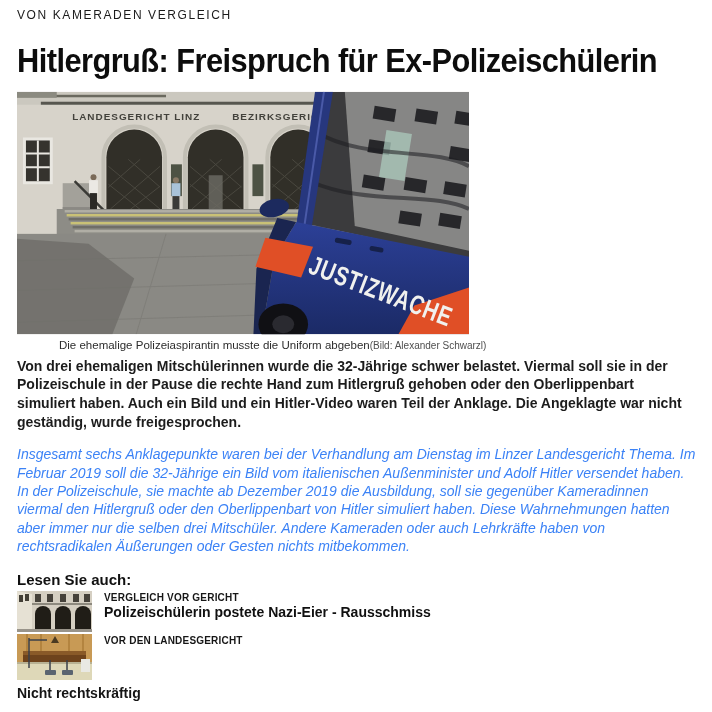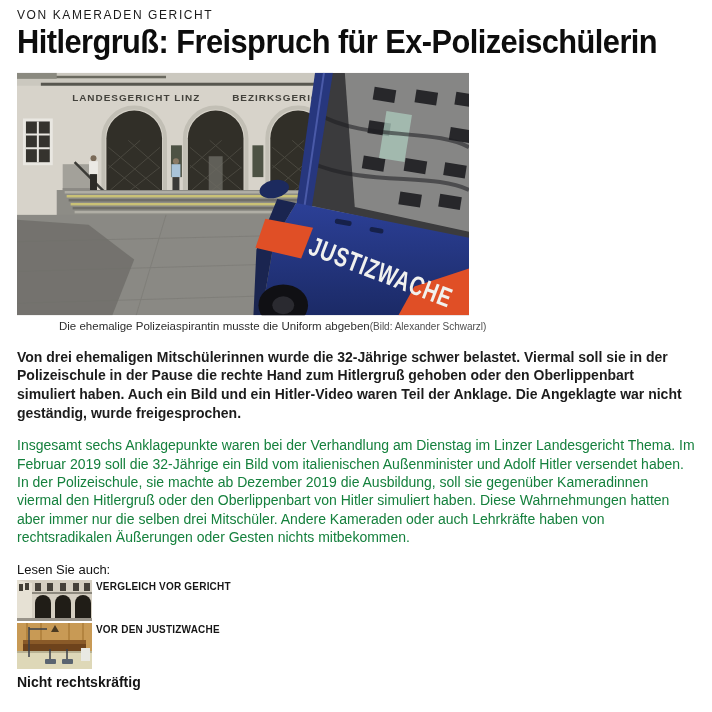--- a/index.html
+++ b/index.html
@@ -9,60 +9,60 @@
     font-family:"Liberation Sans", sans-serif;
     color:#1f1f1f;
   }
   .page { padding:8px 16px 0 17px; }
 
   .kicker {
     font-size:12px; font-weight:500; letter-spacing:1.6px;
     color:#1b1b1b;
   }
   h1.headline {
-    margin-top:0; margin-bottom:11px;
+    margin-top:19px; margin-bottom:11px;
     font-size:34px; font-weight:900; letter-spacing:-0.6px;
     color:#0d0d0d; white-space:nowrap;
   }
   h1.headline > span { display:inline-block; transform:scaleX(0.905); transform-origin:left center; }
 
   figure.hero { width:523px; margin:0; }
   figure.hero svg { display:block; }
   figcaption {
     margin-top:4px; font-size:11.5px; line-height:1.2; color:#2d2d2d;padding-left:42px;
   }
   figcaption .credit { font-size:10px; color:#4f4f4f; }
 
   p.lead {
-    margin-top:14px; width:679px;
+    margin-top:4px; width:679px;
     font-size:14px; font-weight:700; line-height:1.33; color:#1c1c1c;
   }
   p.body-text {
     margin-top:14px; width:679px;
-    font-size:14px; font-weight:400; line-height:1.31; color:#15803d;
-  }
-
-  h2.related-heading { margin-top:16px; font-size:13px; font-weight:400; color:#111; }
+    font-size:14px; font-weight:400; line-height:1.31; color:#3b82f6;font-style:italic;
+  }
+
+  h2.related-heading { margin-top:16px; font-size:15px; font-weight:700; color:#111; }
   .related-list { margin-top:3px; }
-  .related-item { display:flex; align-items:flex-start; gap:4px; margin-bottom:2px; cursor:pointer; }
+  .related-item { display:flex; align-items:flex-start; gap:12px; margin-bottom:2px; cursor:pointer; }
   .related-item .thumb { flex:0 0 auto; display:block; }
   .related-text { padding-top:1px; }
   .teaser-kicker { font-size:10px; font-weight:700; letter-spacing:0.2px; color:#161616; }
   .teaser-title { font-size:14px; font-weight:700; color:#101010; margin-top:1px; }
 
   h3.subheading { margin-top:5px; font-size:14px; font-weight:700; color:#141414; }
 
   svg text { font-family:"Liberation Sans", sans-serif; }
 </style>
 </head>
 <body>
 
 <div class="page">
 
-  <div class="kicker">VON KAMERADEN GERICHT</div>
+  <div class="kicker">VON KAMERADEN VERGLEICH</div>
 
   <h1 class="headline"><span>Hitlergruß: Freispruch für Ex-Polizeischülerin</span></h1>
 
   <figure class="hero">
     <svg width="452" height="244" viewBox="0 0 455 244">
       <defs>
         <clipPath id="photoClip">
             <rect x="0" y="0" width="455" height="244"></rect>
           </clipPath>
         <clipPath id="winClip">
@@ -208,20 +208,21 @@
         <rect x="15" y="12" width="60" height="2" fill="#8d897e"></rect>
         <g fill="#201d17">
           <path d="M18,38 L18,23 A8,8 0 0 1 34,23 L34,38 Z"></path>
           <path d="M38,38 L38,23 A8,8 0 0 1 54,23 L54,38 Z"></path>
           <path d="M58,38 L58,23 A8,8 0 0 1 74,23 L74,38 Z"></path>
         </g>
         <rect x="0" y="38" width="75" height="3" fill="#99948a"></rect>
       </svg>
       <div class="related-text">
         <div class="teaser-kicker">VERGLEICH VOR GERICHT</div>
+        <div class="teaser-title">Polizeischülerin postete Nazi-Eier - Rausschmiss</div>
       </div>
     </div>
 
     <div class="related-item">
       <svg class="thumb" width="75" height="46" viewBox="0 0 75 46">
         <rect x="0" y="0" width="75" height="46" fill="#c89a55"></rect>
         <path d="M10,0 L10,24 M24,0 L24,22 M52,0 L52,22 M66,0 L66,24" stroke="#b3843f" stroke-width="2"></path>
         <path d="M38,2 L34,9 L42,9 Z" fill="#4a3a22"></path>
         <rect x="6" y="17" width="63" height="4" fill="#8a5a28"></rect>
         <rect x="6" y="21" width="63" height="7" fill="#6e431c"></rect>
@@ -231,21 +232,21 @@
           <line x1="33" y1="26" x2="33" y2="36"></line>
             <line x1="50" y1="26" x2="50" y2="36"></line>
           <line x1="12" y1="4" x2="12" y2="34"></line>
             <line x1="12" y1="6" x2="30" y2="6"></line>
         </g>
         <rect x="28" y="36" width="11" height="5" rx="1" fill="#5a6470"></rect>
         <rect x="45" y="36" width="11" height="5" rx="1" fill="#5a6470"></rect>
         <rect x="64" y="25" width="9" height="13" fill="#e9e9e3"></rect>
       </svg>
       <div class="related-text">
-        <div class="teaser-kicker">VOR DEN JUSTIZWACHE</div>
+        <div class="teaser-kicker">VOR DEN LANDESGERICHT</div>
       </div>
     </div>
 
   </div>
 
   <h3 class="subheading">Nicht rechtskräftig</h3>
 
 </div>
 
 </body></html>

